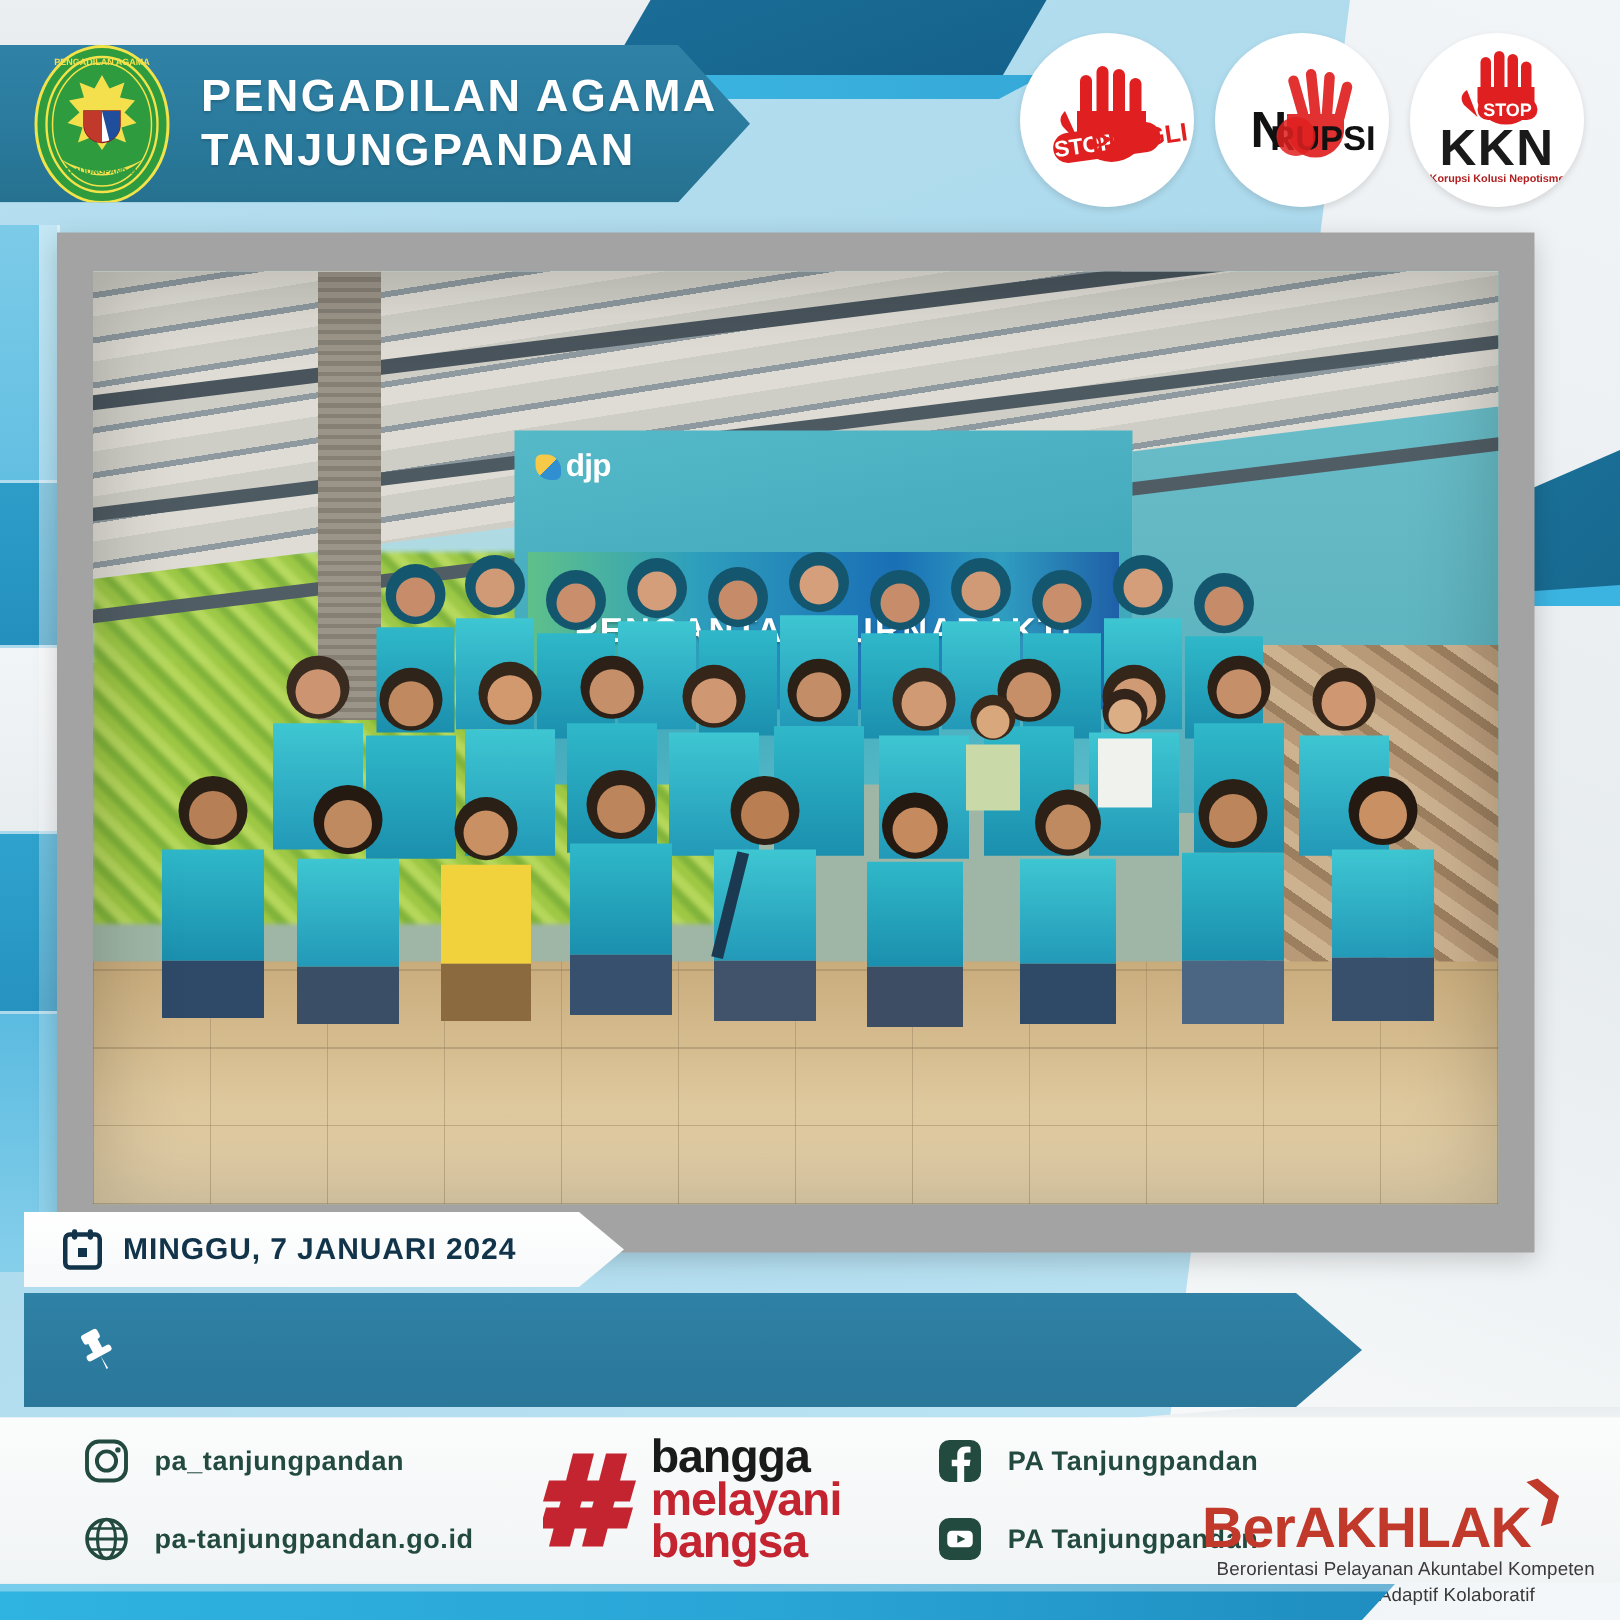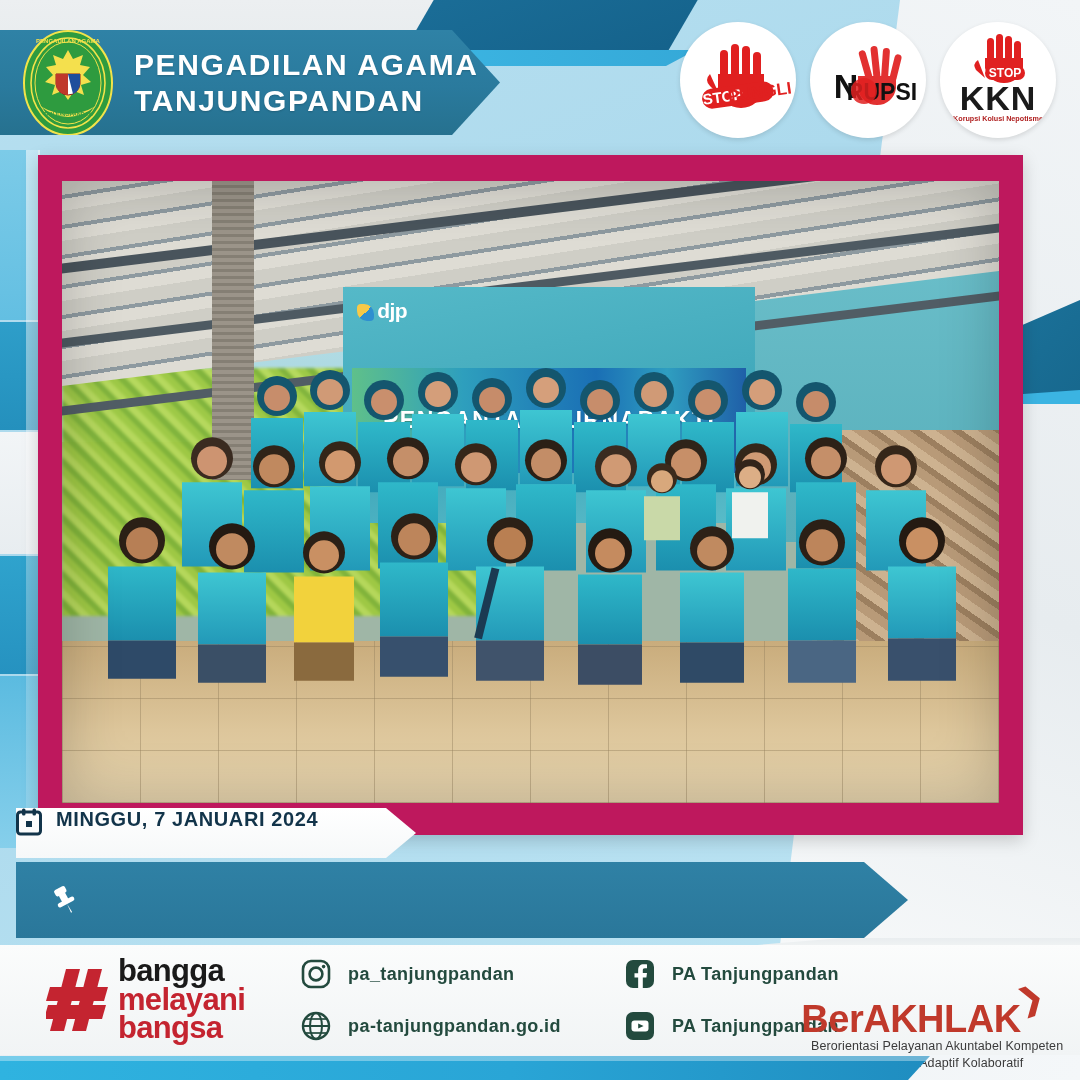--- a/index.html
+++ b/index.html
@@ -87,21 +87,21 @@
   .badge {
     width:116px; height:116px; border-radius:50%;
     background:#ffffff; box-shadow:0 2px 5px rgba(0,0,0,.12);
     display:flex; flex-direction:column; align-items:center; justify-content:center;
     position:relative; overflow:hidden;
   }
 
   
   #photo-card {
     position:absolute; left:38px; top:155px; width:985px; height:680px;
-    background:#be185d; box-shadow:0 5px 16px rgba(0,0,0,.18);
+    background:#a3a3a3; box-shadow:0 5px 16px rgba(0,0,0,.18);
     padding:26px 24px 0 24px;
   }
   #photo {
     position:relative; width:100%; height:622px; overflow:hidden;
     background:#9fb6a6;
   }
   
   #ph-sky { position:absolute; left:0; top:0; width:100%; height:42%;
     background:linear-gradient(180deg,#bfe4ec 0%,#a8d6df 100%); }
   #ph-wallR { position:absolute; right:0; top:0; width:26%; height:58%;
@@ -147,21 +147,21 @@
     background:repeating-linear-gradient(35deg,#b89a78 0 9px,#9c7f5f 9px 15px,#cdb290 15px 24px);
   }
   #ph-crowd { position:absolute; left:0; bottom:12%; width:100%; height:58%; }
   #ph-vignette { position:absolute; inset:0; box-shadow:inset 0 0 60px rgba(0,0,0,.22); }
 
   
   #date-bar {
     position:absolute; left:16px; top:808px; width:400px; height:50px;
     background:linear-gradient(180deg,#ffffff 0%,#f6f8f9 100%);
     clip-path:polygon(0 0, calc(100% - 30px) 0, 100% 50%, calc(100% - 30px) 100%, 0 100%);
-    display:flex; align-items:flex-start; gap:14px;
+    display:flex; align-items:center; padding-left:26px; gap:14px;
     box-shadow:0 2px 5px rgba(0,0,0,.12);
   }
   #date-text { color:#12344a; font-weight:bold; font-size:20px; letter-spacing:.6px; }
   #title-bar {
     position:absolute; left:16px; top:862px; width:892px; height:76px;
     background:linear-gradient(180deg,#2f81a5 0%,#2a779a 100%);
     clip-path:polygon(0 0, calc(100% - 44px) 0, 100% 50%, calc(100% - 44px) 100%, 0 100%);
     display:flex; align-items:center; padding-left:34px; gap:18px;
     box-shadow:0 3px 8px rgba(0,0,0,.16);
   }
@@ -550,59 +550,59 @@
       <rect x="11.5" y="8" width="7" height="8" fill="#ffffff"></rect>
       <rect x="6" y="15" width="18" height="4.5" rx="2" fill="#ffffff"></rect>
       <path d="M15 19.5 L15.6 29 L14.4 29 Z" fill="#ffffff"></path>
     </g>
   </svg>
 </div>
 
 <div id="footer-white-shape"></div>
 <div id="footer">
 
+  <div id="contacts-a">
+    <div class="contact">
+      <svg class="ic" viewBox="0 0 30 30">
+        <rect x="2" y="2" width="26" height="26" rx="8" fill="none" stroke="#234a3e" stroke-width="2.6"></rect>
+        <circle cx="15" cy="15" r="6.4" fill="none" stroke="#234a3e" stroke-width="2.6"></circle>
+        <circle cx="22.6" cy="7.6" r="1.8" fill="#234a3e"></circle>
+      </svg>
+      <span class="contact-label">pa_tanjungpandan</span>
+    </div>
+    <div class="contact">
+      <svg class="ic" viewBox="0 0 30 30">
+        <circle cx="15" cy="15" r="13" fill="none" stroke="#234a3e" stroke-width="2.4"></circle>
+        <ellipse cx="15" cy="15" rx="6" ry="13" fill="none" stroke="#234a3e" stroke-width="2"></ellipse>
+        <line x1="2" y1="15" x2="28" y2="15" stroke="#234a3e" stroke-width="2"></line>
+        <line x1="4.5" y1="8" x2="25.5" y2="8" stroke="#234a3e" stroke-width="1.7"></line>
+        <line x1="4.5" y1="22" x2="25.5" y2="22" stroke="#234a3e" stroke-width="1.7"></line>
+      </svg>
+      <span class="contact-label">pa-tanjungpandan.go.id</span>
+    </div>
+  </div>
+
   <div id="bangga">
     <div id="bangga-hash">
       <svg viewBox="0 0 66 70" width="66" height="70">
         <g fill="#c42430">
           <path d="M20 4 L34 4 L18 66 L4 66 Z"></path>
           <path d="M42 4 L56 4 L40 66 L26 66 Z"></path>
           <path d="M4 22 L62 22 L58 36 L0 36 Z"></path>
           <path d="M2 40 L60 40 L56 54 L-2 54 Z"></path>
         </g>
       </svg>
     </div>
     <div id="bangga-lines">
       <div class="bl" id="bl1">bangga</div>
       <div class="bl" id="bl2">melayani</div>
       <div class="bl" id="bl3">bangsa</div>
     </div>
   </div>
 
-  <div id="contacts-a">
-    <div class="contact">
-      <svg class="ic" viewBox="0 0 30 30">
-        <rect x="2" y="2" width="26" height="26" rx="8" fill="none" stroke="#234a3e" stroke-width="2.6"></rect>
-        <circle cx="15" cy="15" r="6.4" fill="none" stroke="#234a3e" stroke-width="2.6"></circle>
-        <circle cx="22.6" cy="7.6" r="1.8" fill="#234a3e"></circle>
-      </svg>
-      <span class="contact-label">pa_tanjungpandan</span>
-    </div>
-    <div class="contact">
-      <svg class="ic" viewBox="0 0 30 30">
-        <circle cx="15" cy="15" r="13" fill="none" stroke="#234a3e" stroke-width="2.4"></circle>
-        <ellipse cx="15" cy="15" rx="6" ry="13" fill="none" stroke="#234a3e" stroke-width="2"></ellipse>
-        <line x1="2" y1="15" x2="28" y2="15" stroke="#234a3e" stroke-width="2"></line>
-        <line x1="4.5" y1="8" x2="25.5" y2="8" stroke="#234a3e" stroke-width="1.7"></line>
-        <line x1="4.5" y1="22" x2="25.5" y2="22" stroke="#234a3e" stroke-width="1.7"></line>
-      </svg>
-      <span class="contact-label">pa-tanjungpandan.go.id</span>
-    </div>
-  </div>
-
   <div id="contacts-b">
     <div class="contact">
       <svg class="ic" viewBox="0 0 30 30">
         <rect x="1" y="1" width="28" height="28" rx="7" fill="#234a3e"></rect>
         <path d="M17.8 29 V18.4 h3.6 l.6 -4.3 h-4.2 v-2.7 c0 -1.25 .35 -2.1 2.15 -2.1 H22 V5.5 c-.4 -.05 -1.75 -.17 -3.3 -.17 -3.3 0 -5.55 2 -5.55 5.7 v3.1 H9.5 v4.3 h3.65 V29 z" fill="#ffffff"></path>
       </svg>
       <span class="contact-label">PA Tanjungpandan</span>
     </div>
     <div class="contact">
       <svg class="ic" viewBox="0 0 30 30">

